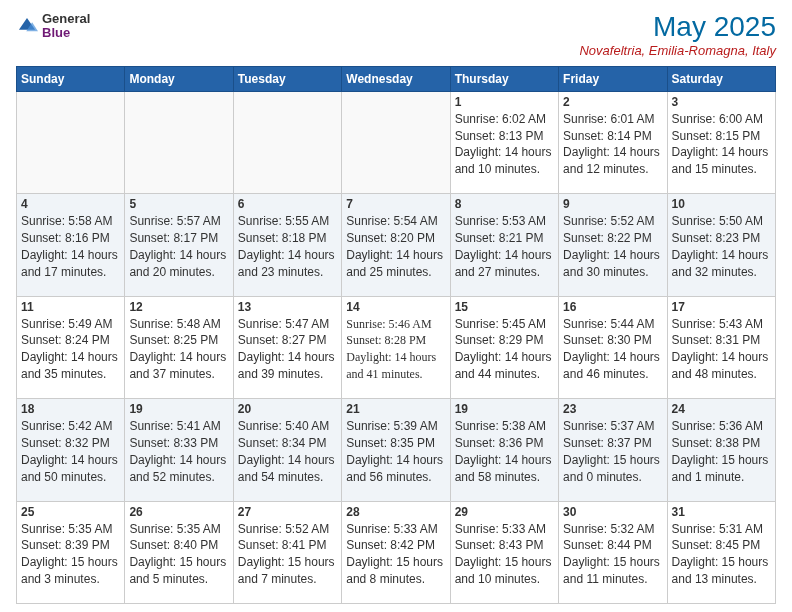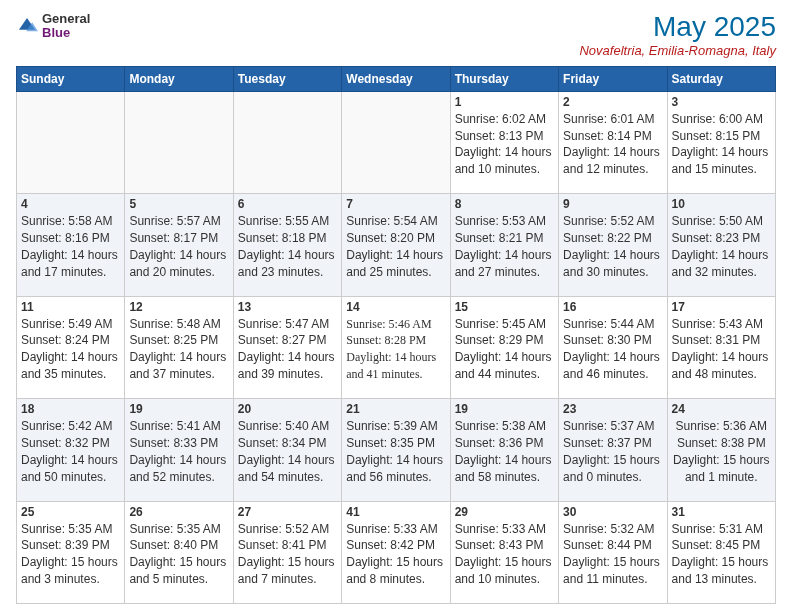--- a/index.html
+++ b/index.html
@@ -301,21 +301,21 @@
           </td>
           <td>
             <div class="day-num">23</div>
             <div class="day-info" style="white-space: pre-line;">Sunrise: 5:37 AM
 Sunset: 8:37 PM
 Daylight: 15 hours
 and 0 minutes.</div>
           </td>
           <td>
             <div class="day-num">24</div>
-            <div class="day-info" style="white-space: pre-line; text-align: center;">Sunrise: 5:36 AM
+            <div class="day-info" style="white-space: pre-line;">Sunrise: 5:36 AM
 Sunset: 8:38 PM
 Daylight: 15 hours
 and 1 minute.</div>
           </td>
         </tr>
         <tr>
           <td>
             <div class="day-num">25</div>
             <div class="day-info" style="white-space: pre-line;">Sunrise: 5:35 AM
 Sunset: 8:39 PM
@@ -330,21 +330,21 @@
 and 5 minutes.</div>
           </td>
           <td>
             <div class="day-num">27</div>
             <div class="day-info" style="white-space: pre-line;">Sunrise: 5:52 AM
 Sunset: 8:41 PM
 Daylight: 15 hours
 and 7 minutes.</div>
           </td>
           <td>
-            <div class="day-num">41</div>
+            <div class="day-num">28</div>
             <div class="day-info" style="white-space: pre-line;">Sunrise: 5:33 AM
 Sunset: 8:42 PM
 Daylight: 15 hours
 and 8 minutes.</div>
           </td>
           <td>
             <div class="day-num">29</div>
             <div class="day-info" style="white-space: pre-line;">Sunrise: 5:33 AM
 Sunset: 8:43 PM
 Daylight: 15 hours

